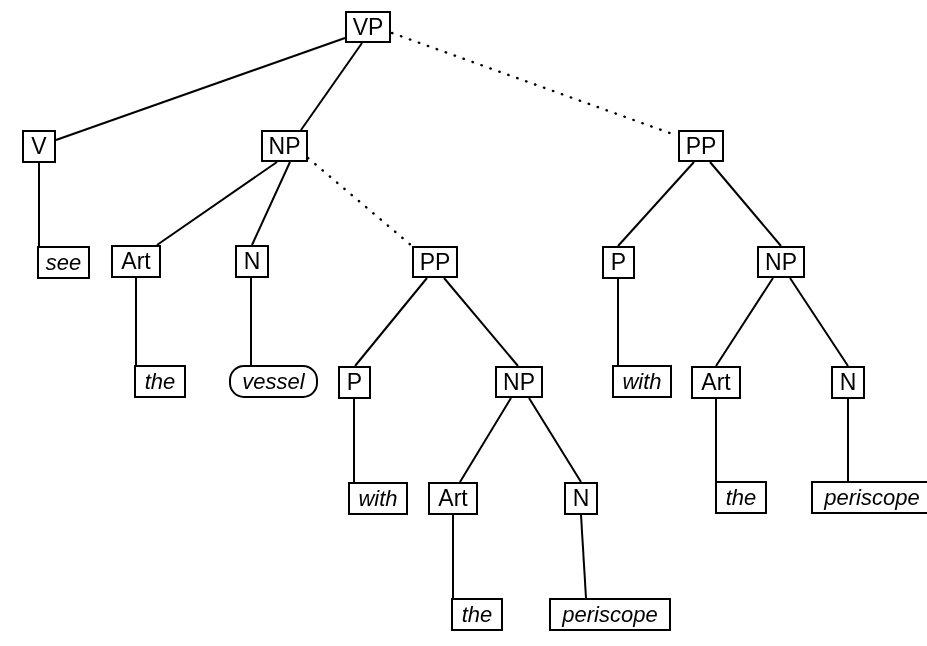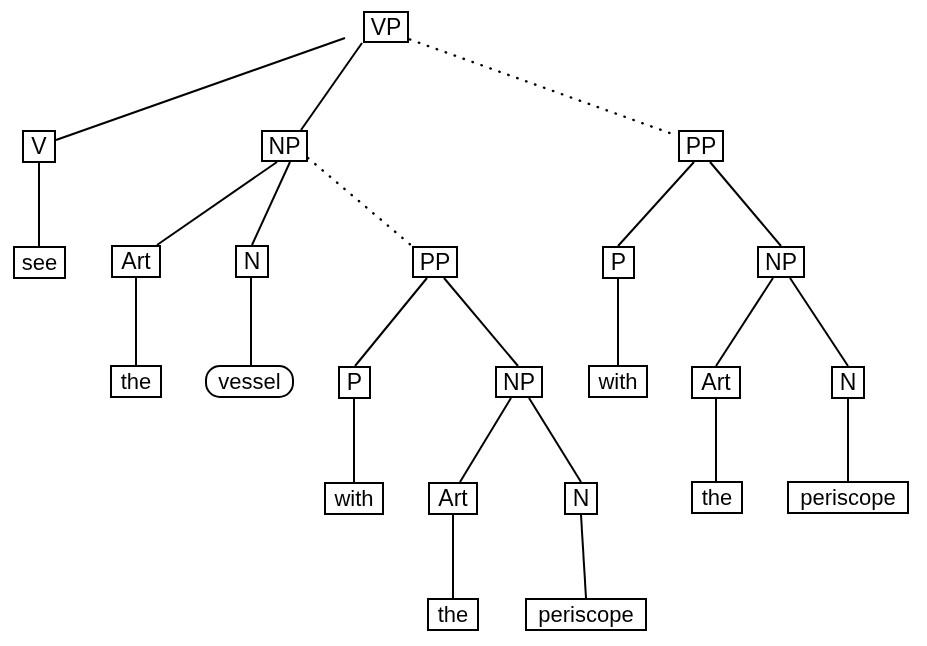--- a/index.html
+++ b/index.html
@@ -35,20 +35,22 @@
     line-height: 1;
     color: #000000;
     white-space: nowrap;
   }
   .node.cat {
     font-size: 23px;
     font-style: normal;
   }
   .node.leaf {
     font-size: 22px;
+    font-style: italic;
+    margin-left: 24px;
   }
 </style>
 </head>
 <body>
 
 <div id="tree-canvas">
   <svg id="tree-edges" viewBox="0 0 927 646" width="927" height="646" xmlns="http://www.w3.org/2000/svg">
       <line x1="345" y1="38" x2="56" y2="140" stroke="#000000" stroke-width="2"></line>
       <line x1="362" y1="43" x2="301" y2="130" stroke="#000000" stroke-width="2"></line>
       <line x1="392" y1="33" x2="678" y2="136" stroke="#000000" stroke-width="2.4" stroke-linecap="round" stroke-dasharray="0.5 9"></line>
@@ -67,21 +69,21 @@
       <line x1="581" y1="515" x2="586" y2="598" stroke="#000000" stroke-width="2"></line>
       <line x1="694" y1="162" x2="618" y2="246" stroke="#000000" stroke-width="2"></line>
       <line x1="710" y1="162" x2="781" y2="246" stroke="#000000" stroke-width="2"></line>
       <line x1="618" y1="279" x2="618" y2="365" stroke="#000000" stroke-width="2"></line>
       <line x1="773" y1="278" x2="716" y2="366" stroke="#000000" stroke-width="2"></line>
       <line x1="790" y1="278" x2="848" y2="366" stroke="#000000" stroke-width="2"></line>
       <line x1="716" y1="399" x2="716" y2="481" stroke="#000000" stroke-width="2"></line>
       <line x1="848" y1="399" x2="848" y2="481" stroke="#000000" stroke-width="2"></line>
     </svg>
   <div id="tree-nodes">
-      <div class="node cat" style="left: 345px; top: 11px; width: 46px; height: 32px; margin-left: 18px;">VP</div>
+      <div class="node cat" style="left: 345px; top: 11px; width: 46px; height: 32px;">VP</div>
       <div class="node cat" style="left: 22px; top: 130px; width: 34px; height: 33px;">V</div>
       <div class="node cat" style="left: 261px; top: 130px; width: 47px; height: 32px;">NP</div>
       <div class="node cat" style="left: 678px; top: 130px; width: 46px; height: 32px;">PP</div>
       <div class="node leaf" style="left: 13px; top: 246px; width: 53px; height: 33px;">see</div>
       <div class="node cat" style="left: 111px; top: 245px; width: 50px; height: 33px;">Art</div>
       <div class="node cat" style="left: 235px; top: 245px; width: 34px; height: 33px;">N</div>
       <div class="node cat" style="left: 412px; top: 246px; width: 46px; height: 32px;">PP</div>
       <div class="node cat" style="left: 602px; top: 246px; width: 33px; height: 33px;">P</div>
       <div class="node cat" style="left: 757px; top: 246px; width: 48px; height: 32px;">NP</div>
       <div class="node leaf" style="left: 110px; top: 365px; width: 52px; height: 33px;">the</div>

